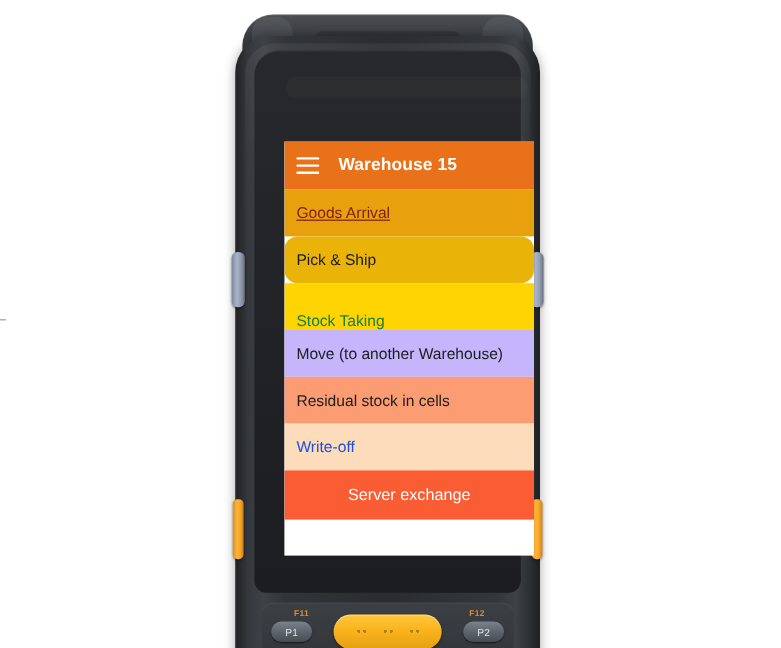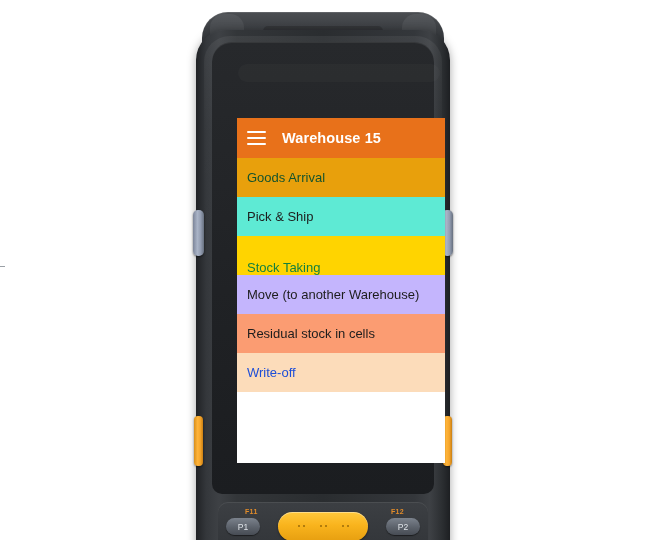--- a/index.html
+++ b/index.html
@@ -305,37 +305,40 @@
 
         <div class="appbar" style="background: rgb(232, 113, 26); color: rgb(255, 255, 255);">
           <span class="hamburger">
             <i></i>
               <i></i>
               <i></i>
           </span>
           <span class="appbar-title">Warehouse 15</span>
         </div>
 
-        <div class="menu-item" style="background: rgb(232, 160, 12); color: #14532d;">
+        <div class="menu-item" style="background: rgb(232, 160, 12); color: #7f1d1d; text-decoration: underline;">
           <span>Goods Arrival</span>
         </div>
-        <div class="menu-item" style="background: #5eead4; color: rgb(29, 29, 29);">
+        <div class="menu-item" style="background: #eab308; color: rgb(29, 29, 29); border-radius: 11px;">
           <span>Pick &amp; Ship</span>
         </div>
         <div class="menu-item" style="background: rgb(255, 212, 0); color: #15803d; align-items: flex-end;">
           <span>Stock Taking</span>
         </div>
         <div class="menu-item" style="background: #c4b5fd; color: rgb(29, 29, 29);">
           <span>Move (to another Warehouse)</span>
         </div>
         <div class="menu-item" style="background: rgb(251, 156, 114); color: rgb(29, 29, 29); align-items: center;">
           <span>Residual stock in cells</span>
         </div>
         <div class="menu-item" style="background: rgb(252, 220, 186); color: #1d4ed8;">
           <span>Write-off</span>
+        </div>
+        <div class="menu-item action" style="background: rgb(250, 92, 51); color: rgb(255, 255, 255);">
+          <span>Server exchange</span>
         </div>
 
       </div>
 
       <div class="keypad">
 
         <span class="flabel f11" style="color: rgb(226, 140, 42);">F11</span>
         <span class="flabel f12" style="color: rgb(226, 140, 42);">F12</span>
 
         <div class="pkey p1">P1</div>

